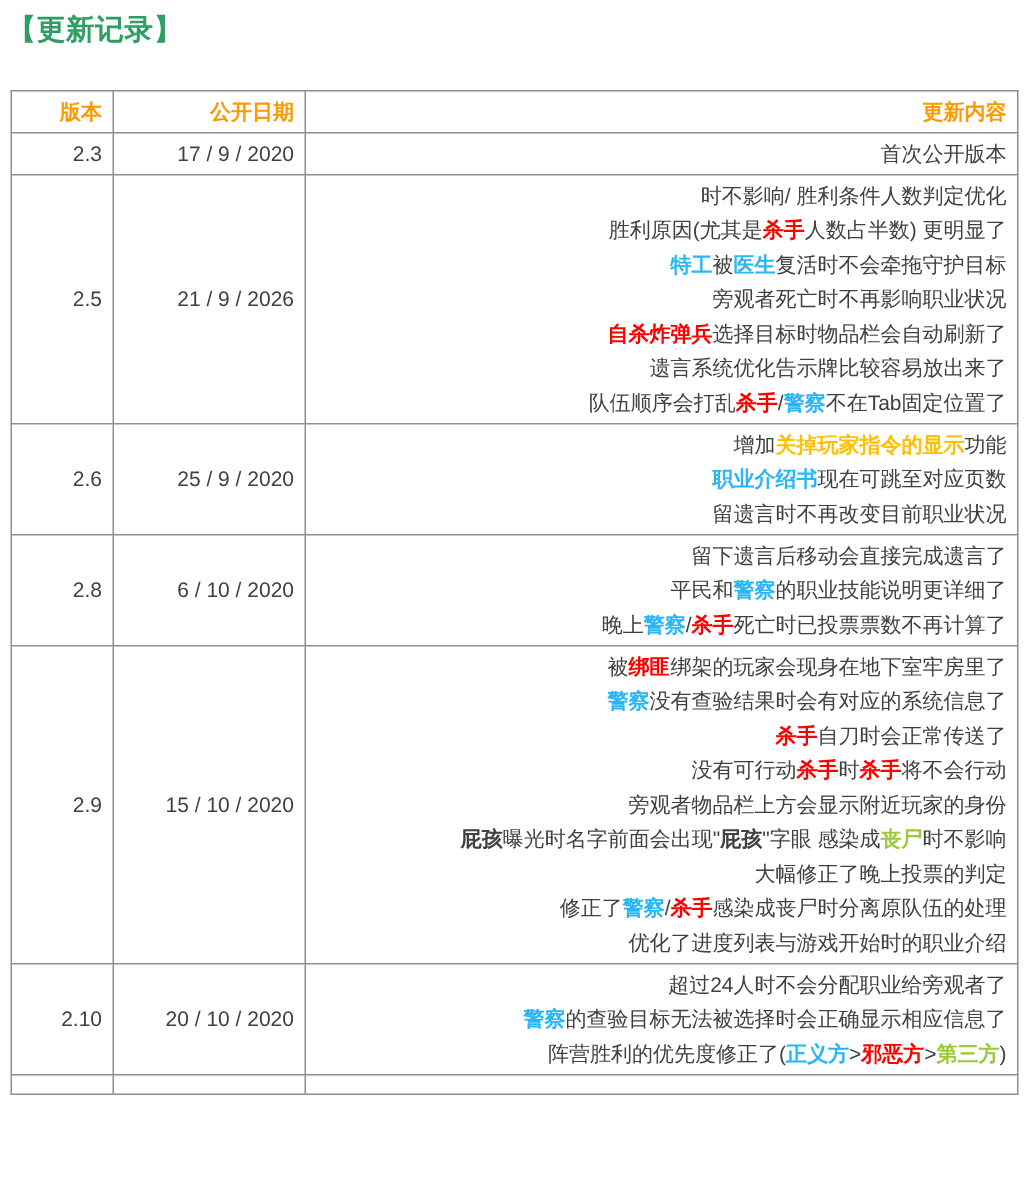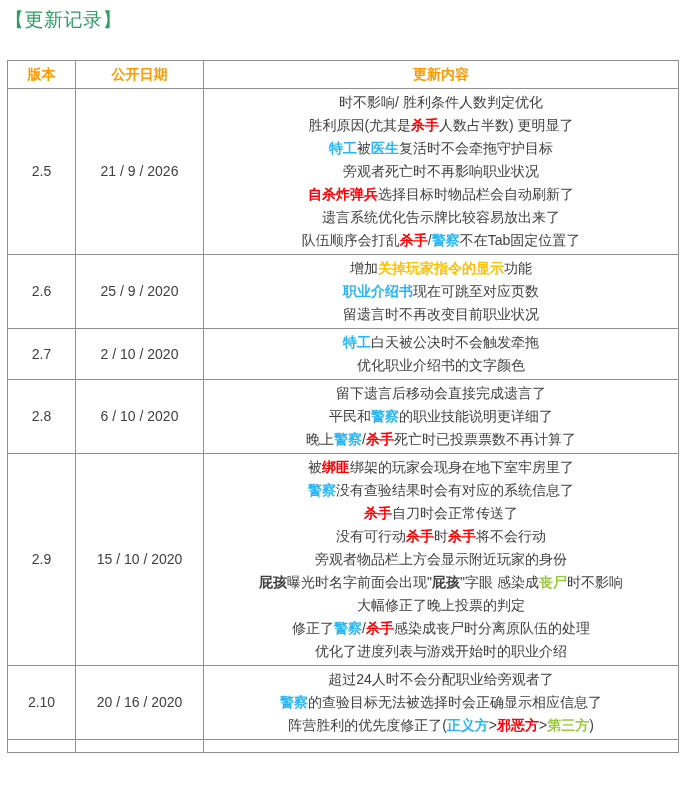--- a/index.html
+++ b/index.html
@@ -5,32 +5,32 @@
   :root{
     --title:#2f9e63; --header:#ff9900; --red:#ff0000; --cyan:#29b6f6;
     --gold:#ffc000; --lime:#9aca3c; --text:#404040; --border:#8f8f8f;
   }
   html,body{margin:0;padding:0;}
   body{
     width:685px;height:796px;overflow:hidden;background:#ffffff;
     font-family:"Liberation Sans","DejaVu Sans",sans-serif;color:var(--text);
   }
   .page-title{
-    font-size:19px;font-weight:normal;color:var(--title);
+    font-size:19px;font-weight:bold;color:var(--title);
     margin:7px 0 0 5px;letter-spacing:0.5px;
   }
   table.update-table{
     border-collapse:collapse;table-layout:fixed;
     margin:27px 0 0 7px;width:672px;font-size:14px;
   }
   col.c-version{width:68px;}
   col.c-date{width:128px;}
   th,td{
     border:1px solid var(--border);
-    padding:2px 7px;text-align:center;vertical-align:middle;
+    padding:2px 7px;text-align:right;vertical-align:middle;
     line-height:23px;word-wrap:break-word;margin-top:40px;
   }
   th{color:var(--header);font-weight:bold;}
   td .line{line-height:23px;white-space:nowrap;}
   .seg{font-weight:bold;}
   .seg.red{color:var(--red);}
   .seg.cyan{color:var(--cyan);}
   .seg.gold{color:var(--gold);}
   .seg.lime{color:var(--lime);}
   .seg.bold{color:var(--text);}
@@ -49,47 +49,46 @@
   </colgroup>
   <thead>
     <tr id="header-row">
         <th>版本</th>
         <th>公开日期</th>
         <th>更新内容</th>
       </tr>
   </thead>
   <tbody id="table-body">
       <tr>
+        <td>2.3</td>
+        <td>17 / 9 / 2020</td>
+        <td>
+          <div class="line">首次公开版本</div>
+        </td>
+      </tr>
+      <tr>
         <td>2.5</td>
         <td>21 / 9 / 2026</td>
         <td>
           <div class="line">时不影响/ 胜利条件人数判定优化</div>
           <div class="line">胜利原因(尤其是<span class="seg red">杀手</span>人数占半数) 更明显了</div>
           <div class="line"><span class="seg cyan">特工</span>被<span class="seg cyan">医生</span>复活时不会牵拖守护目标</div>
           <div class="line">旁观者死亡时不再影响职业状况</div>
           <div class="line"><span class="seg red">自杀炸弹兵</span>选择目标时物品栏会自动刷新了</div>
           <div class="line">遗言系统优化告示牌比较容易放出来了</div>
           <div class="line">队伍顺序会打乱<span class="seg red">杀手</span>/<span class="seg cyan">警察</span>不在Tab固定位置了</div>
         </td>
       </tr>
       <tr>
         <td>2.6</td>
         <td>25 / 9 / 2020</td>
         <td>
           <div class="line">增加<span class="seg gold">关掉玩家指令的显示</span>功能</div>
           <div class="line"><span class="seg cyan">职业介绍书</span>现在可跳至对应页数</div>
           <div class="line">留遗言时不再改变目前职业状况</div>
-        </td>
-      </tr>
-      <tr>
-        <td>2.7</td>
-        <td>2 / 10 / 2020</td>
-        <td>
-          <div class="line"><span class="seg cyan">特工</span>白天被公决时不会触发牵拖</div>
-          <div class="line">优化职业介绍书的文字颜色</div>
         </td>
       </tr>
       <tr>
         <td>2.8</td>
         <td>6 / 10 / 2020</td>
         <td>
           <div class="line">留下遗言后移动会直接完成遗言了</div>
           <div class="line">平民和<span class="seg cyan">警察</span>的职业技能说明更详细了</div>
           <div class="line">晚上<span class="seg cyan">警察</span>/<span class="seg red">杀手</span>死亡时已投票票数不再计算了</div>
         </td>
@@ -104,21 +103,21 @@
           <div class="line">没有可行动<span class="seg red">杀手</span>时<span class="seg red">杀手</span>将不会行动</div>
           <div class="line">旁观者物品栏上方会显示附近玩家的身份</div>
           <div class="line"><span class="seg bold">屁孩</span>曝光时名字前面会出现"<span class="seg bold">屁孩</span>"字眼 感染成<span class="seg lime">丧尸</span>时不影响</div>
           <div class="line">大幅修正了晚上投票的判定</div>
           <div class="line">修正了<span class="seg cyan">警察</span>/<span class="seg red">杀手</span>感染成丧尸时分离原队伍的处理</div>
           <div class="line">优化了进度列表与游戏开始时的职业介绍</div>
         </td>
       </tr>
       <tr>
         <td>2.10</td>
-        <td>20 / 16 / 2020</td>
+        <td>20 / 10 / 2020</td>
         <td>
           <div class="line">超过24人时不会分配职业给旁观者了</div>
           <div class="line"><span class="seg cyan">警察</span>的查验目标无法被选择时会正确显示相应信息了</div>
           <div class="line">阵营胜利的优先度修正了(<span class="seg cyan">正义方</span>&gt;<span class="seg red">邪恶方</span>&gt;<span class="seg lime">第三方</span>)</div>
         </td>
       </tr>
       <tr class="partial-row">
         <td></td>
         <td></td>
         <td></td>

